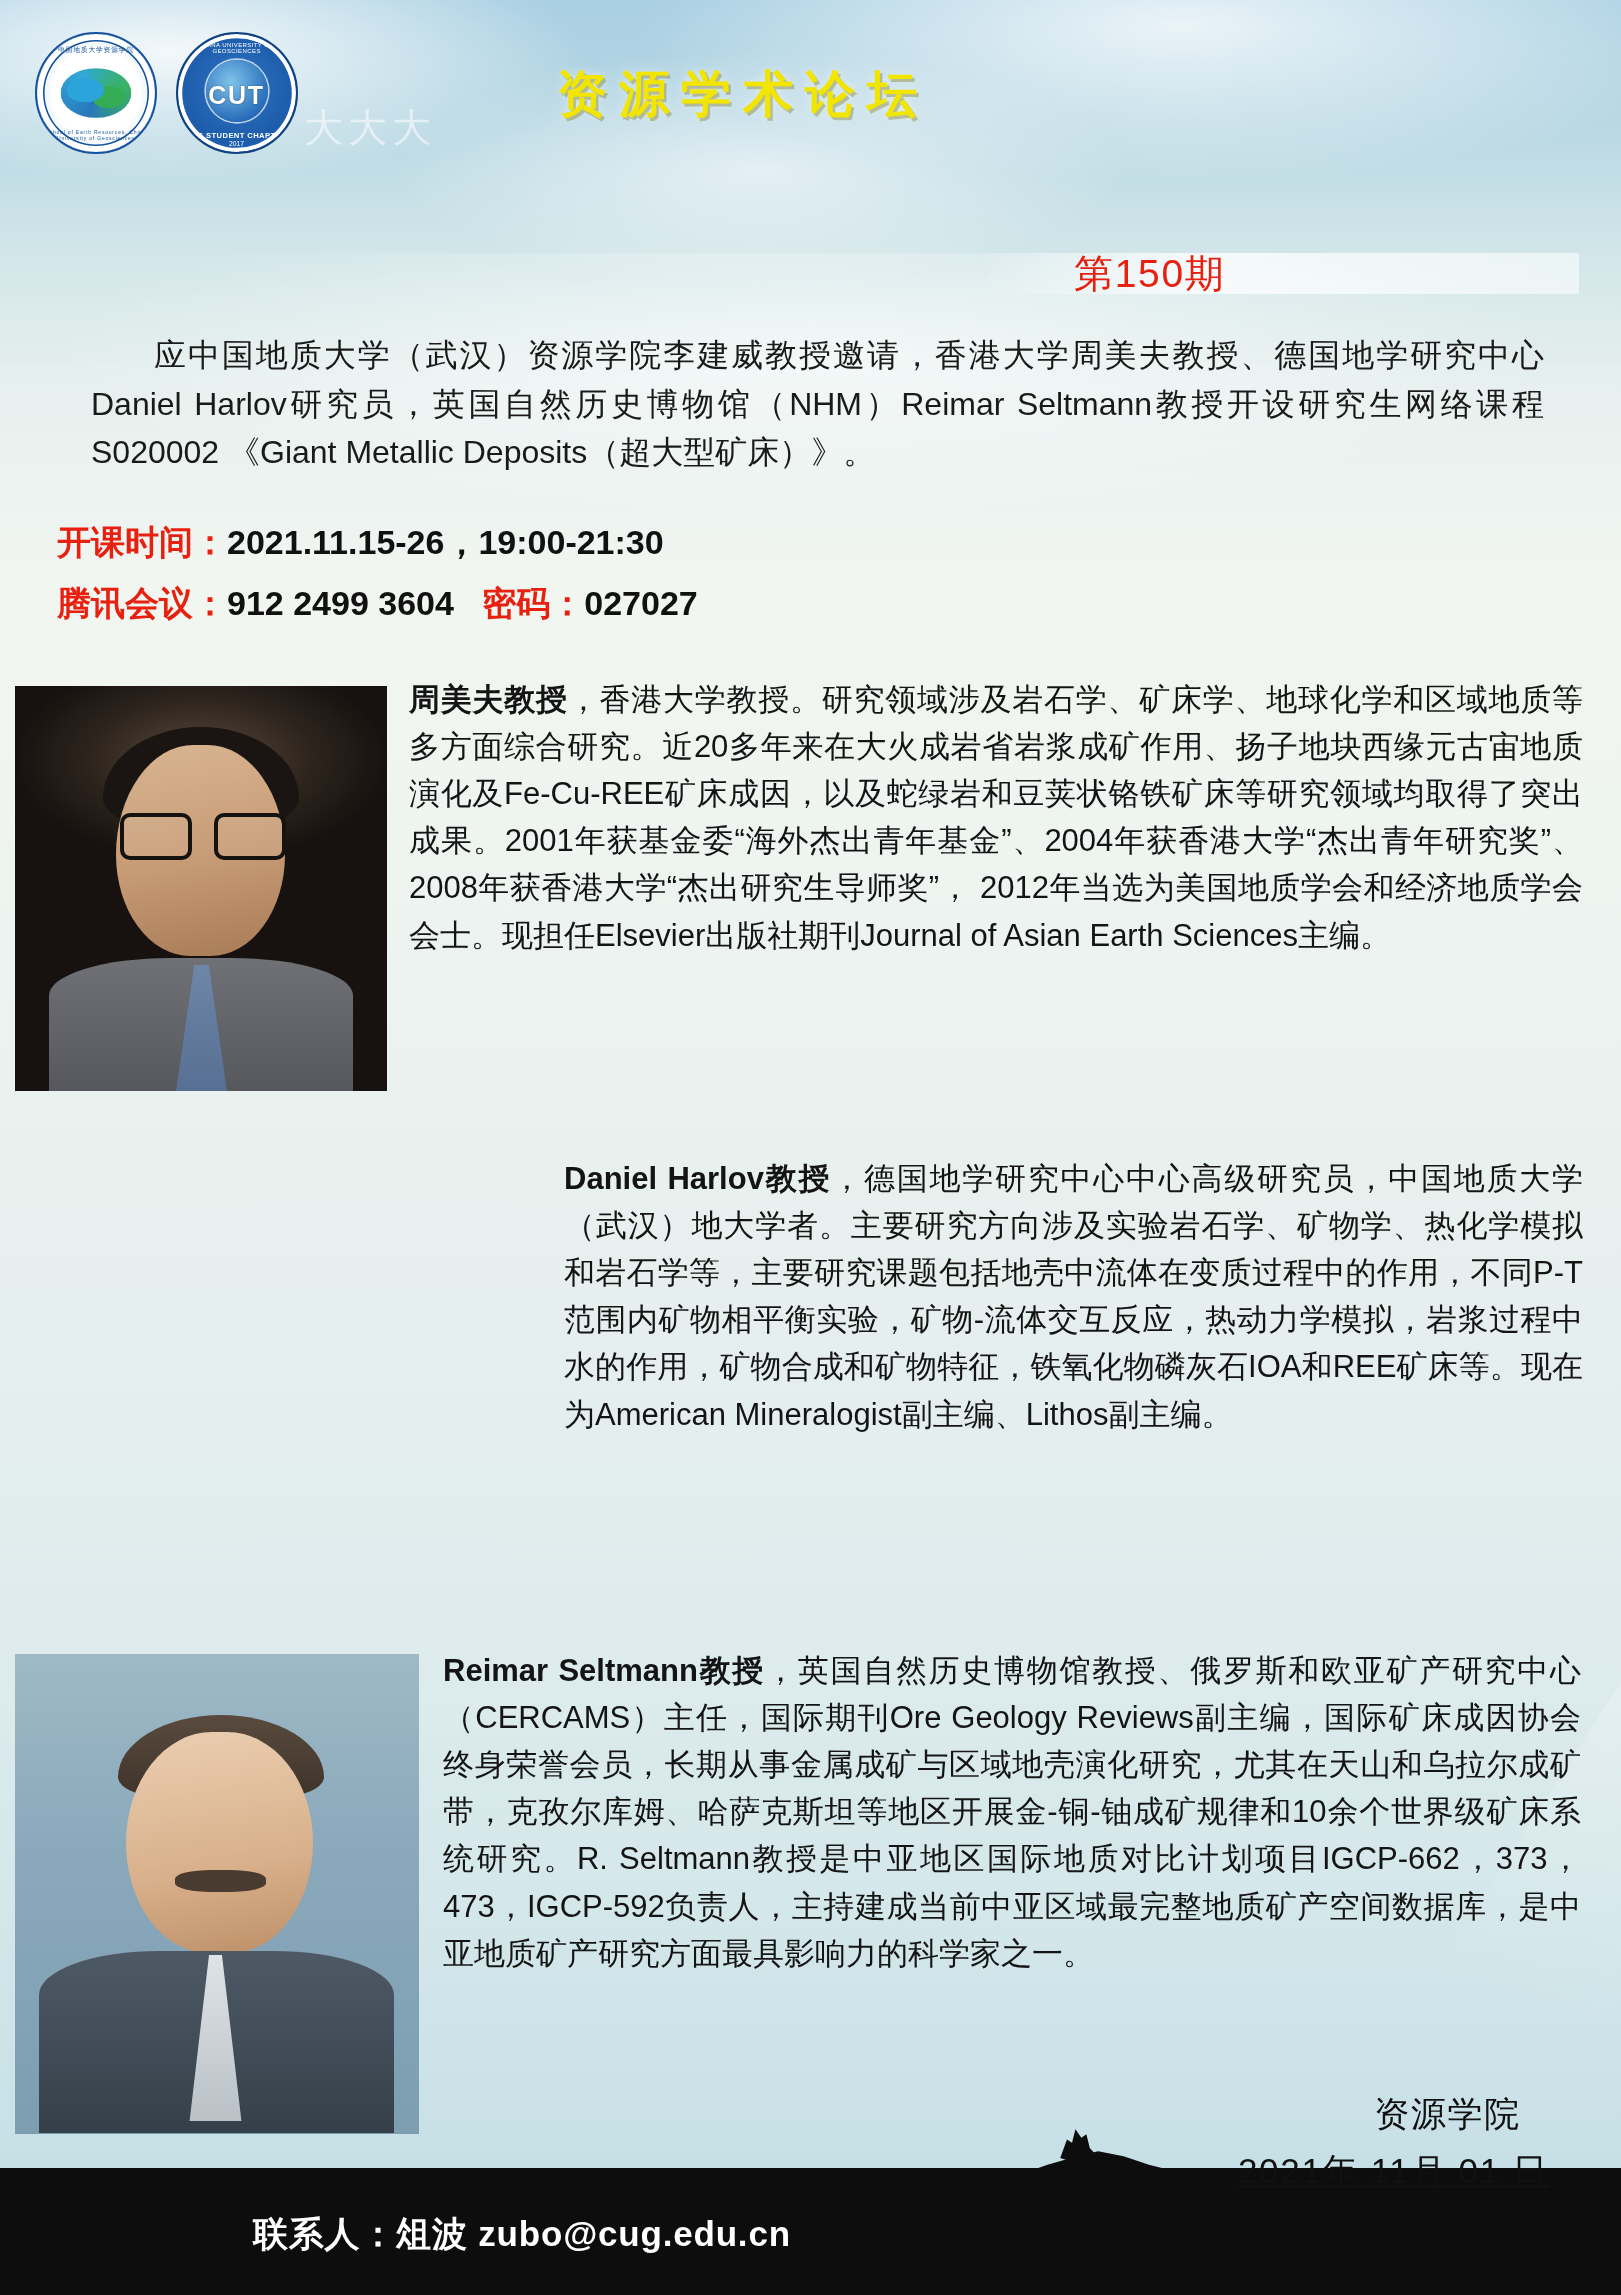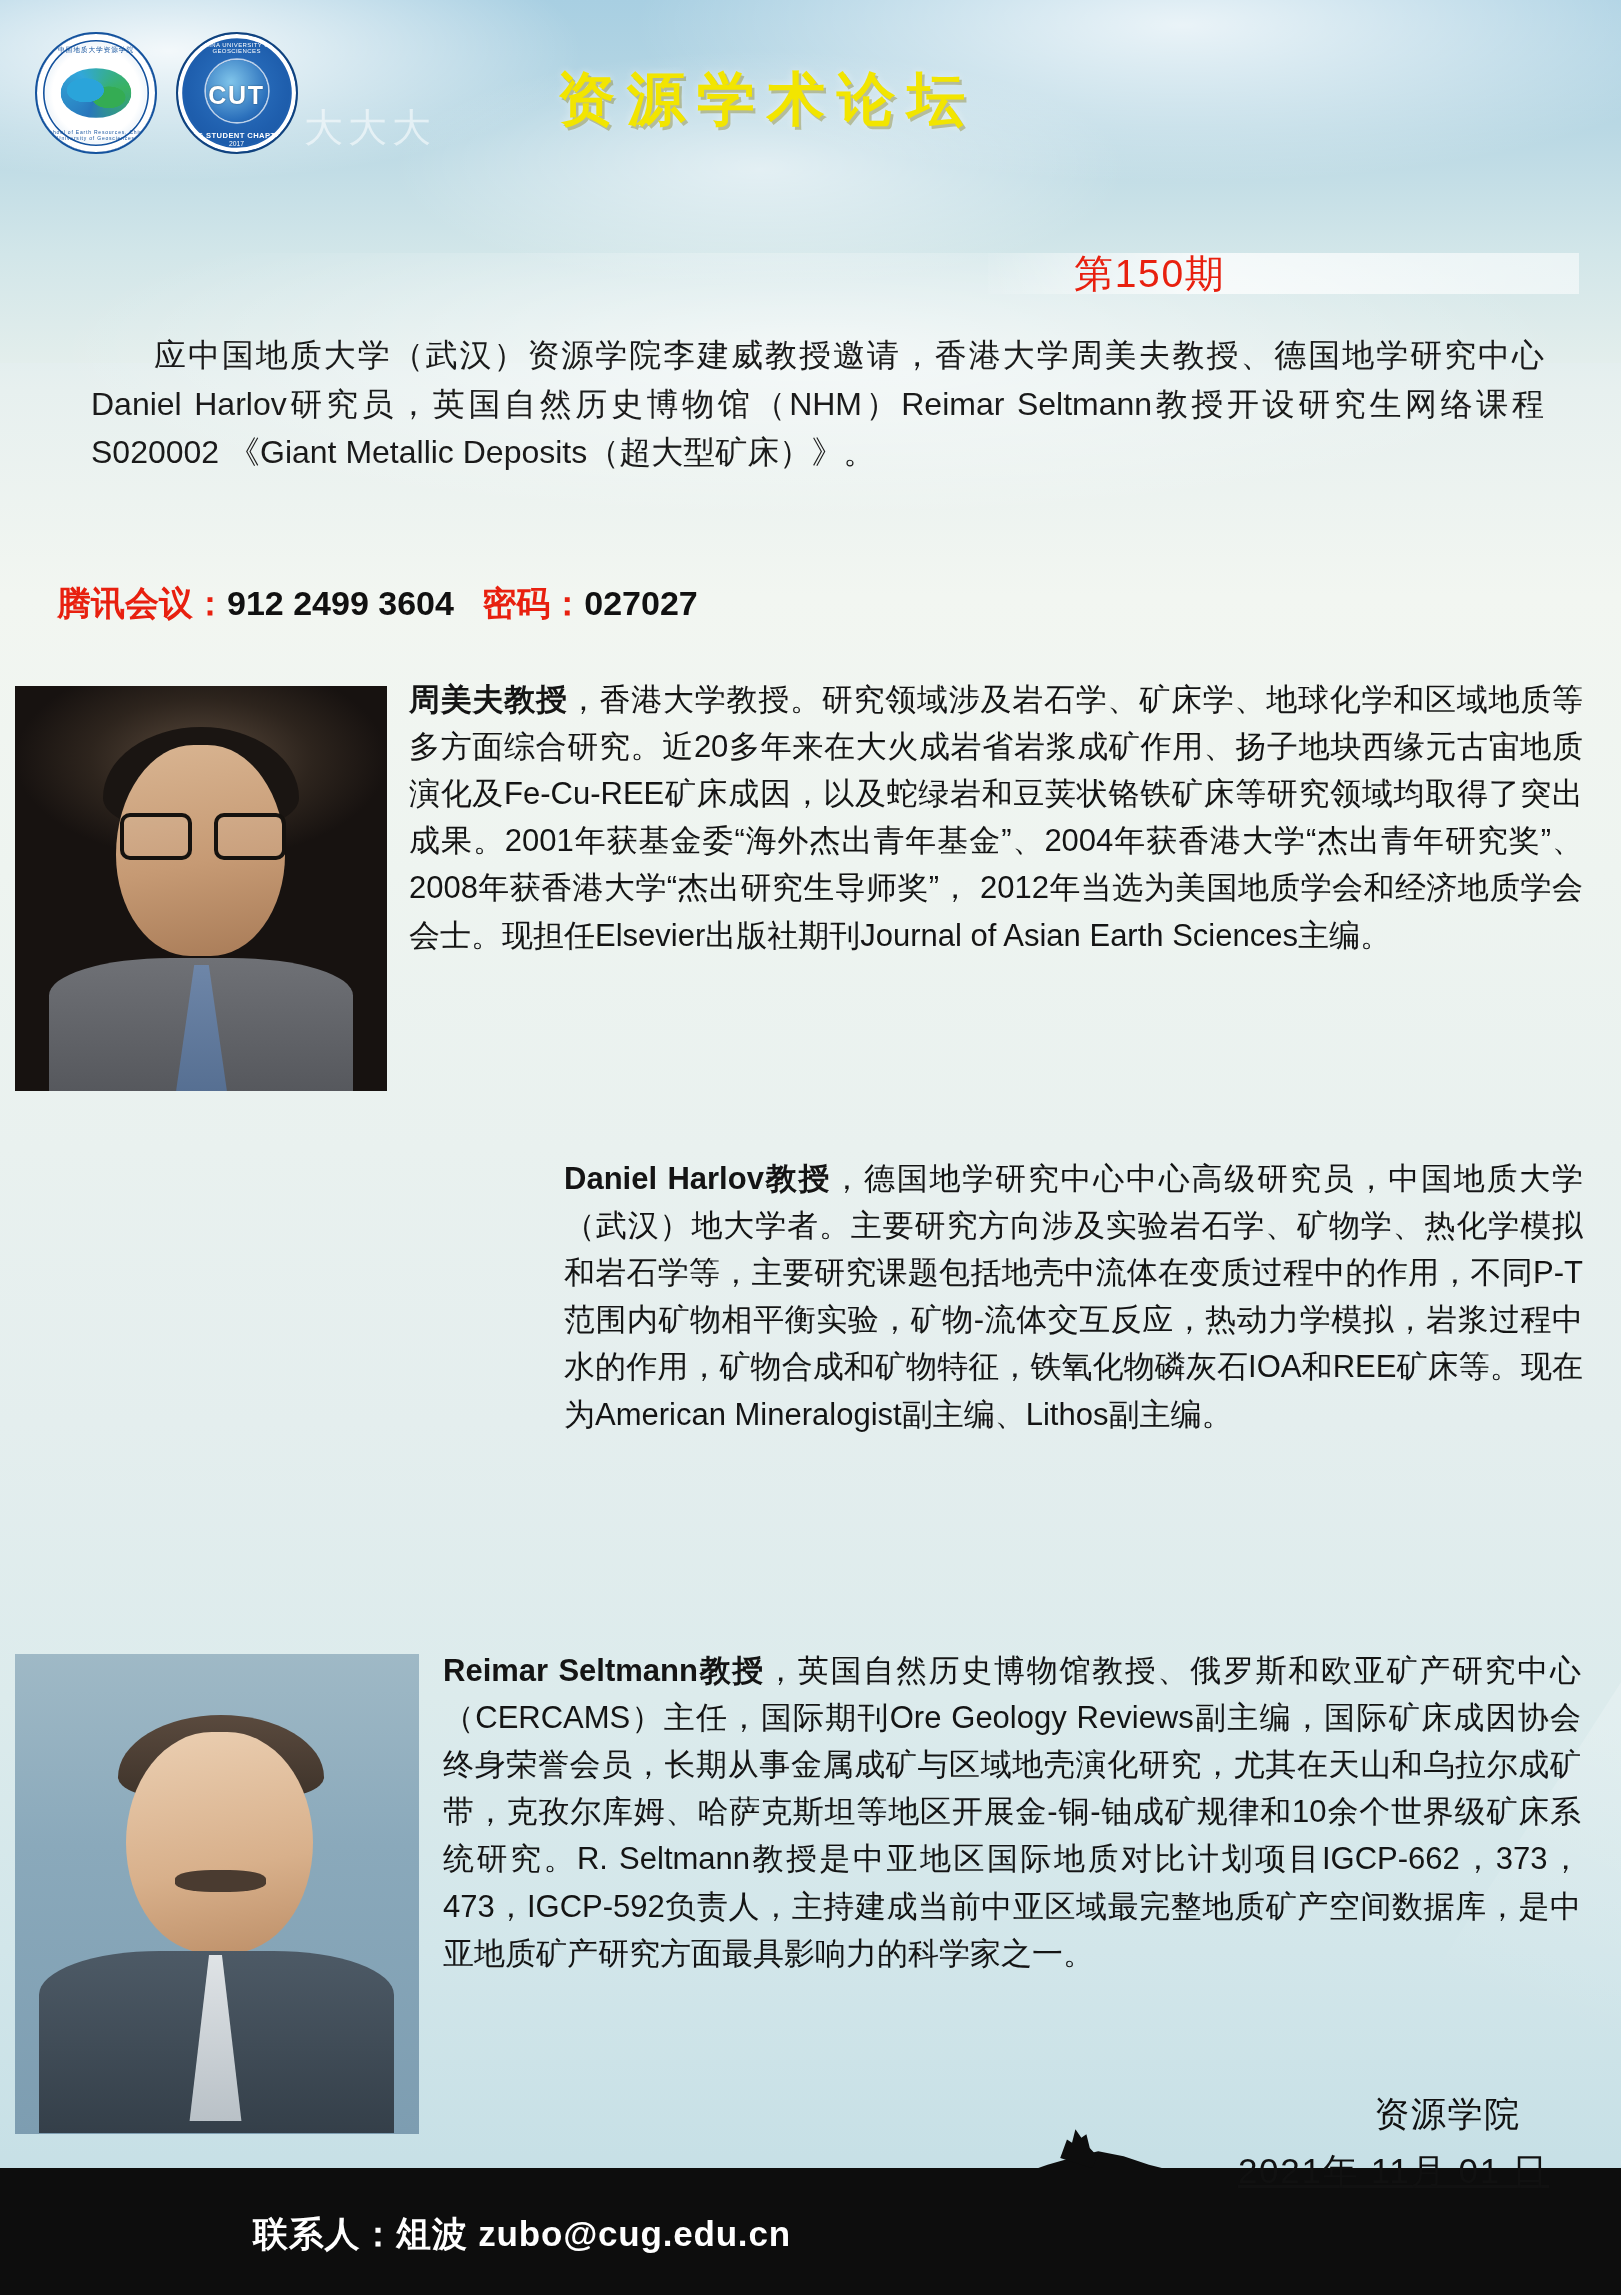--- a/index.html
+++ b/index.html
@@ -142,21 +142,21 @@
   }
   .logo-seg .seg-top { top: 7.6px; }
   .logo-seg .seg-bot { bottom: 12px; font-size: 7.6px; font-weight: bold; }
   .logo-seg .seg-year { position: absolute; left: 0; right: 0; bottom: 5px; text-align: center; font-size: 6.8px; }
 
   
   .main-title {
     position: absolute;
     left: 557px; top: 61px;
     width: 997px;
-    font-size: 58px;
+    font-size: 50px;
     font-weight: bold;
     color: #f2e500;
     letter-spacing: 12px;
     text-shadow: 2.5px 2.5px 0 rgba(120,110,0,0.35), 0 0 8.4px rgba(255,255,255,0.45);
     font-family: Liberation Mono, monospace;
   }
   .issue-bar {
     position: absolute;
     left: 988px; top: 253px;
     width: 591px; height: 41px;
@@ -395,20 +395,23 @@
       <div class="seg-year">2017</div>
     </div>
   </div>
 
   <div class="main-title">资源学术论坛</div>
   <div class="issue-bar"></div>
   <div class="issue-no">第150期</div>
 
   <div class="intro"><span class="indent"></span><span>应中国地质大学（武汉）资源学院李建威教授邀请，香港大学周美夫教授、德国地学研究中心Daniel Harlov研究员，英国自然历史博物馆（NHM）Reimar Seltmann教授开设研究生网络课程S020002 《Giant Metallic Deposits（超大型矿床）》。</span></div>
 
+  <div class="info-line" id="time-line">
+    <span class="lab">开课时间：</span><span>2021.11.15-26，19:00-21:30</span>
+  </div>
   <div class="info-line" id="meeting-line">
     <span class="lab">腾讯会议：</span><span>912 2499 3604</span>&nbsp;&nbsp;&nbsp;<span class="lab">密码：</span><span>027027</span>
   </div>
 
   <div class="portrait" id="portrait-1">
     <div class="hair"></div>
     <div class="head"></div>
     <div class="glasses"></div>
     <div class="body"></div>
     <div class="shirt"></div>

